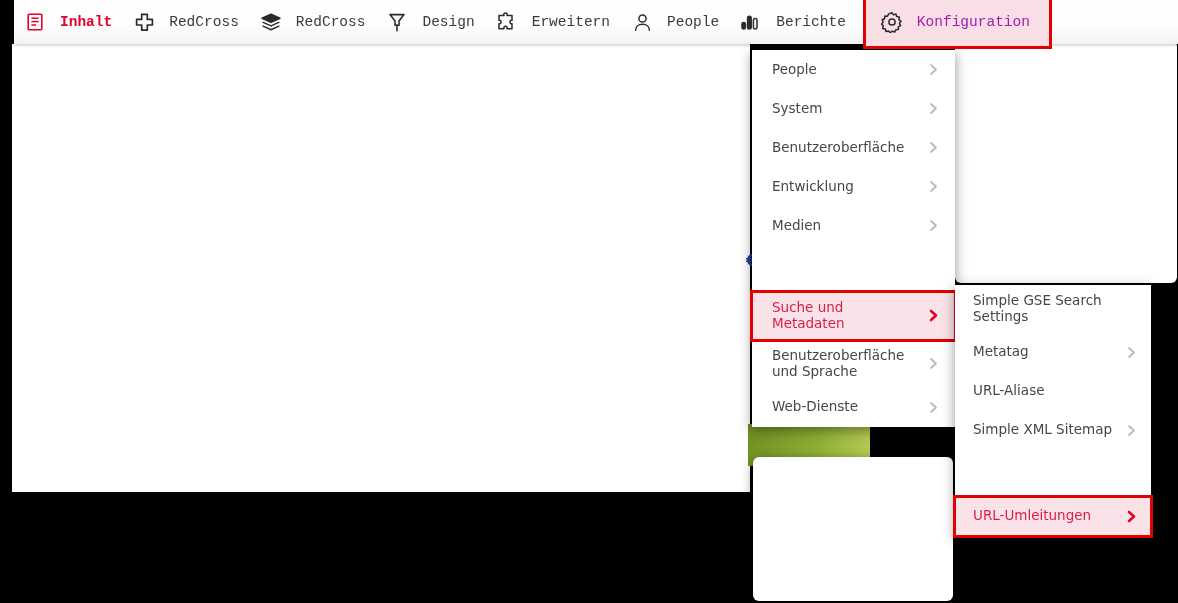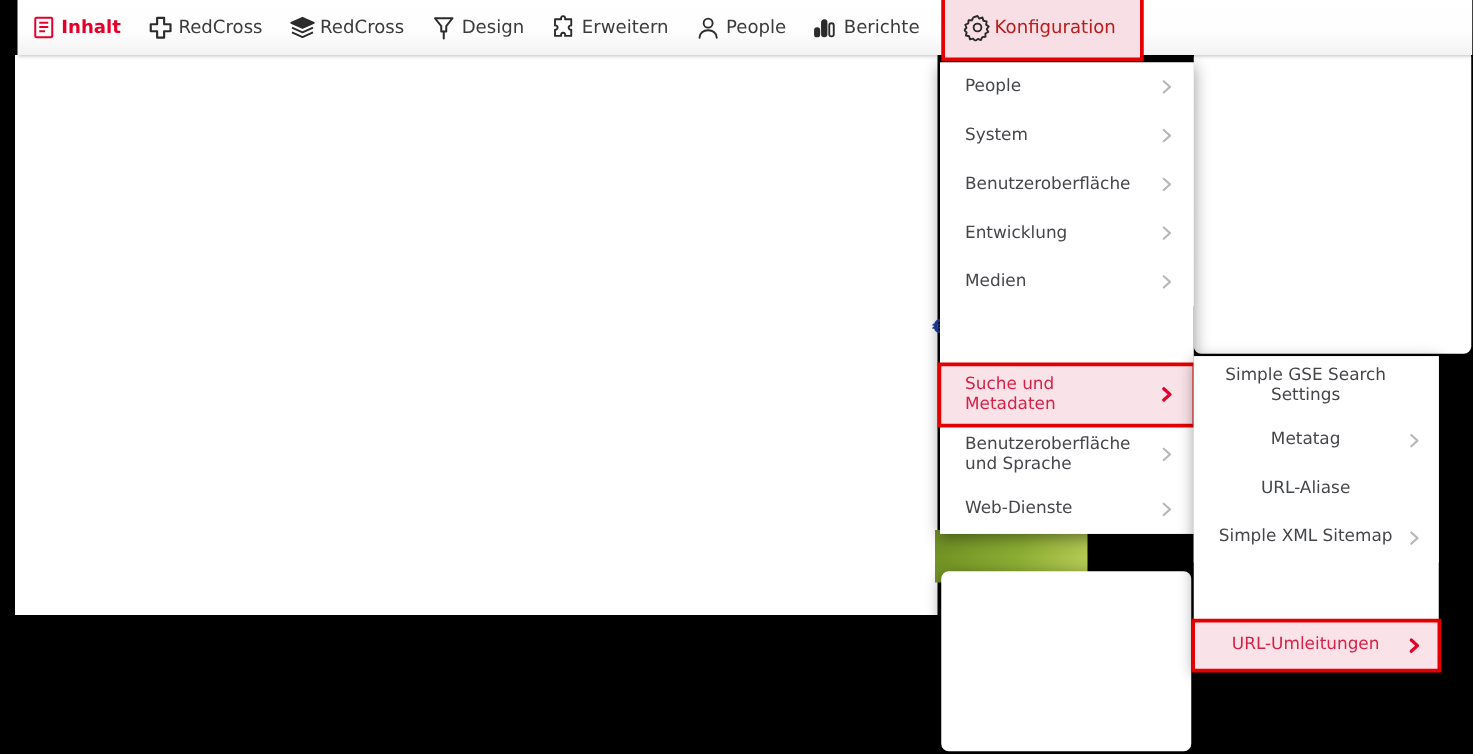--- a/index.html
+++ b/index.html
@@ -13,39 +13,40 @@
 
   
   .toolbar {
     position: absolute; left: 14px; top: 0; width: 1164px; height: 44px;
     background: linear-gradient(to bottom, #ffffff 0%, #fdfdfd 62%, #f2f2f2 100%);
     display: flex; align-items: center;
     box-shadow: 0 1px 3px rgba(0,0,0,.25);
     z-index: 30;
   }
   .tb-item {
-    display: flex; align-items: center; gap: 3px;
+    display: flex; align-items: center; gap: 14px;
     height: 44px; padding: 0 11px 0 10px;
     font-size: 14.5px; color: #3b3b3b; white-space: nowrap;
     cursor: pointer;
+    font-family: Liberation Mono, monospace;
   }
   .tb-item .tb-label { line-height: 1; }
   .tb-item.active .tb-label { color: #e4002b; font-weight: bold; }
   .tb-item.highlight {
     background: #f7dfe5;
     color: #d81f45;
     outline: 3px solid #e40000;
     outline-offset: -1px;
     position: relative;
     padding: 0 20px 0 16px;
     margin-left: 8px;
     height: 50px;
     z-index: 35;
   }
-  .tb-item.highlight .tb-label { color: #b91c1c; }
+  .tb-item.highlight .tb-label { color: #a21caf; }
   .tb-icon { display: inline-flex; align-items: center; justify-content: center; width: 22px; height: 22px; flex: 0 0 22px; }
   .tb-icon svg { display: block; }
 
   
   .content-card {
     position: absolute; left: 12px; top: 44px;
     width: 738px; height: 448px;
     background: #ffffff;
     box-shadow: 0 2px 7px rgba(0,0,0,.45);
     z-index: 5;
@@ -83,21 +84,21 @@
   .menu-item {
     position: relative;
     display: flex; align-items: center; justify-content: space-between;
     gap: 10px;
     min-height: 39px;
     padding: 8px 16px 8px 20px;
     font-size: 13.5px; color: #44464a; line-height: 1.18;
     cursor: pointer;
     background: #fff;
   }
-  .menu-secondary .menu-item { padding-left: 18px; padding-right: 14px; text-align: center; }
+  .menu-secondary .menu-item { padding-left: 18px; padding-right: 14px; }
   .menu-item .mi-label { flex: 1 1 auto; }
   .menu-item .chev {
     flex: 0 0 auto; width: 11px; height: 13px; color: #b8b8b8;
   }
   .menu-item .chev svg { display: block; }
   .menu-item .chev.empty { visibility: hidden; }
 
   .menu-item.selected {
     background: #f9e3e9;
     color: #d81f45;

